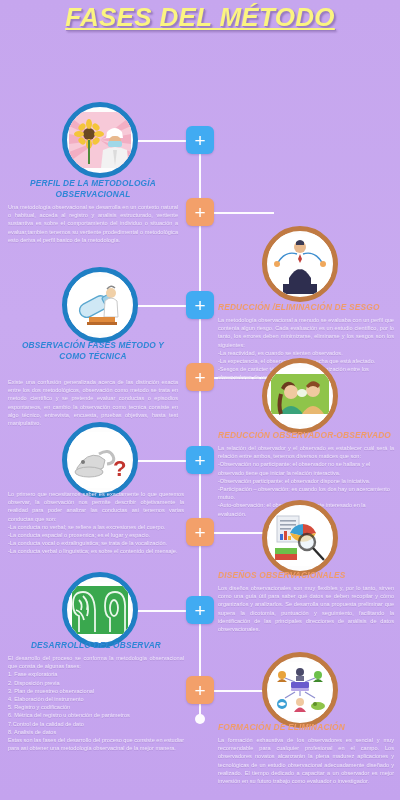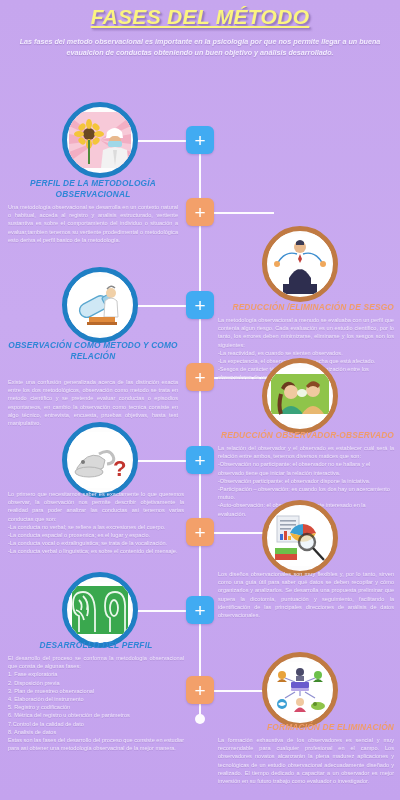--- a/index.html
+++ b/index.html
@@ -13,21 +13,21 @@
     position: relative;
     width: 400px; height: 800px;
     background: linear-gradient(180deg,#c6a6ee 0%,#c9aaf0 40%,#c4a3ee 100%);
     overflow: hidden;
   }
 
   
   .header { position: absolute; left: 0; top: 0; width: 400px; padding-top: 6px; text-align: center; }
   .title-line {
     font-style: italic; font-weight: bold;
-    font-size: 21px; line-height: 22px;
+    font-size: 26px; line-height: 22px;
     color: #fbf481;
     text-decoration: underline;
     text-shadow: 1px 1px 0 #9b7fc2, 2px 2px 2px rgba(90,60,130,.45);
     letter-spacing: .3px;
   }
   .subtitle {
     margin: 8px 14px 0 14px;
     font-style: italic; font-weight: bold;
     font-size: 7.2px; line-height: 11px;
     color: #f3ecff;
@@ -73,37 +73,36 @@
 
   
   .block { position: absolute; }
   .block h3 {
     font-style: italic; font-weight: bold;
     font-size: 8.3px; line-height: 11px;
     letter-spacing: .2px;
     margin-bottom: 3px;
   }
   .block.left h3  { color: #2f86d6; text-align: center; }
-  .block.right h3 { color: #ef9c6a; text-align: right; }
+  .block.right h3 { color: #ef9c6a; text-align: left; }
   .block p {
     font-size: 5.6px; line-height: 8.2px;
     color: #efe6fb;
     text-align: justify;
     text-shadow: 0 .5px .5px rgba(110,80,150,.25);
   }
   .block p.lst { text-align: left; }
 </style>
 </head>
 <body>
 
 <div id="poster">
 
   <div class="header">
     <div class="title-line">FASES DEL MÉTODO</div>
-    <div class="subtitle">Las fases del metodo observacional es importante en la psicologia por que nos permite llegar a un buena evaualcion de conductas obteniendo  un buen objetivo y análisis desarrollado.</div>
   </div>
 
   <div class="spine"></div>
   <div class="spine-end"></div>
 
   <div class="connector" style="left:126px;top:140px;width:62px;"></div>
   <div class="connector" style="left:212px;top:212px;width:62px;"></div>
   <div class="connector" style="left:126px;top:305px;width:62px;"></div>
   <div class="connector" style="left:212px;top:377px;width:62px;"></div>
   <div class="connector" style="left:126px;top:460px;width:62px;"></div>
@@ -192,21 +191,21 @@
         <rect x="36" y="25" width="8" height="8" rx="2" fill="#9fd0e8" stroke="#5aa7cf" stroke-width="1.2"></rect>
       </g>
       <circle cx="42" cy="16" r="5" fill="#f0d0a8"></circle>
       <path d="M38 12 q4 -5 8 -1" stroke="#888" stroke-width="1.4" fill="none"></path>
       <path d="M36 24 q6 -6 12 0 l1 16 -14 0 z" fill="#ffffff" stroke="#c9c9c9" stroke-width="1"></path>
       <rect x="20" y="40" width="26" height="5" fill="#e08a3c"></rect>
       <rect x="18" y="45" width="30" height="3" fill="#b9692a"></rect>
     </svg>
   </div>
   <div class="block left" style="left:8px;top:340px;width:170px;">
-    <h3>OBSERVACIÓN COMO MÉTODO Y COMO RELACIÓN</h3>
+    <h3>OBSERVACIÓN FASES MÉTODO Y COMO TÉCNICA</h3>
     <p style="margin-top:16px;">Existe una confusión generalizada acerca de las distinción exacta entre los dos metodológicos, observación como metodo se trata en metodo científico y se pretende evaluar conductas o episodios espontaneos, en cambio la observación como tecnica consiste en algo técnico, entrevista, encuesta, pruebas objetivas, hasta test manipulativo.</p>
   </div>
 
   <div class="node-img orange" style="left:262px;top:358px;">
     <svg width="62" height="56" viewBox="0 0 62 56">
       <rect width="62" height="56" fill="#ffffff"></rect>
       <rect x="2" y="6" width="58" height="40" fill="#8fc44a"></rect>
       <g>
           <path d="M12 20 q5 -10 13 -4 q4 6 -1 12 z" fill="#6b3a1e"></path>
         <circle cx="22" cy="24" r="7" fill="#f0c9a0"></circle>
@@ -271,39 +270,40 @@
       </g>
       <g stroke="#2b2b2b" stroke-width="2.4" fill="none">
         <circle cx="38" cy="32" r="8" fill="#e8f2fa" opacity=".7"></circle>
         <line x1="44" y1="38" x2="55" y2="50"></line>
       </g>
       <rect x="6" y="38" width="22" height="12" fill="#6cc04a"></rect>
       <rect x="6" y="44" width="22" height="6" fill="#d44b3b"></rect>
     </svg>
   </div>
   <div class="block right" style="left:218px;top:570px;width:176px;">
+    <h3>DISEÑOS OBSERVACIONALES</h3>
     <p>Los diseños observacionales son muy flexibles y, por lo tanto, sirven como una guía útil para saber qué datos se deben recopilar y cómo organizarlos y analizarlos. Se desarrolla una propuesta preliminar que supera la dicotomía, puntuación y seguimiento, facilitando la identificación de las principales direcciones de análisis de datos observacionales.</p>
   </div>
 
   <div class="node-img blue" style="left:62px;top:572px;">
     <svg width="62" height="56" viewBox="0 0 62 56">
       <rect width="62" height="56" fill="#ffffff"></rect>
       <rect x="3" y="4" width="56" height="48" fill="#3aa84e"></rect>
       <g fill="none" stroke="#eaf7ea" stroke-width="1.8">
         <path d="M26 50 L26 28 q-1 -18 -12 -18 q-10 0 -10 12 q0 10 6 12 l0 16"></path>
         <path d="M10 18 q4 4 2 10 M14 14 q6 6 4 14 M7 28 q6 2 8 10 M18 20 q2 8 0 14"></path>
       </g>
       <g fill="none" stroke="#eaf7ea" stroke-width="1.8">
         <path d="M56 50 L56 28 q1 -18 -10 -18 q-10 0 -10 14 q0 10 5 12 l0 14"></path>
         <ellipse cx="45" cy="26" rx="4" ry="8"></ellipse>
       </g>
     </svg>
   </div>
   <div class="block left" style="left:8px;top:640px;width:176px;">
-    <h3>DESARROLLO DEL PERFIL</h3>
+    <h3>DESARROLLO DEL OBSERVAR</h3>
     <p>El desarrollo del proceso se conforma la metodología observacional que consta de algunas fases:</p>
     <p class="lst">1. Fase exploratoria</p>
     <p class="lst">2. Disposición previa</p>
     <p class="lst">3. Plan de muestreo observacional</p>
     <p class="lst">4. Elaboración del instrumento</p>
     <p class="lst">5. Registro y codificación</p>
     <p class="lst">6. Métrica del registro u obtención de parámetros</p>
     <p class="lst">7.Control de la calidad de dato</p>
     <p class="lst">8. Analisis de datos</p>
     <p>Estas son las fases del desarrollo del proceso que consiste en estudiar para asi obtener una metodología observacinal de la mejor manera.</p>

